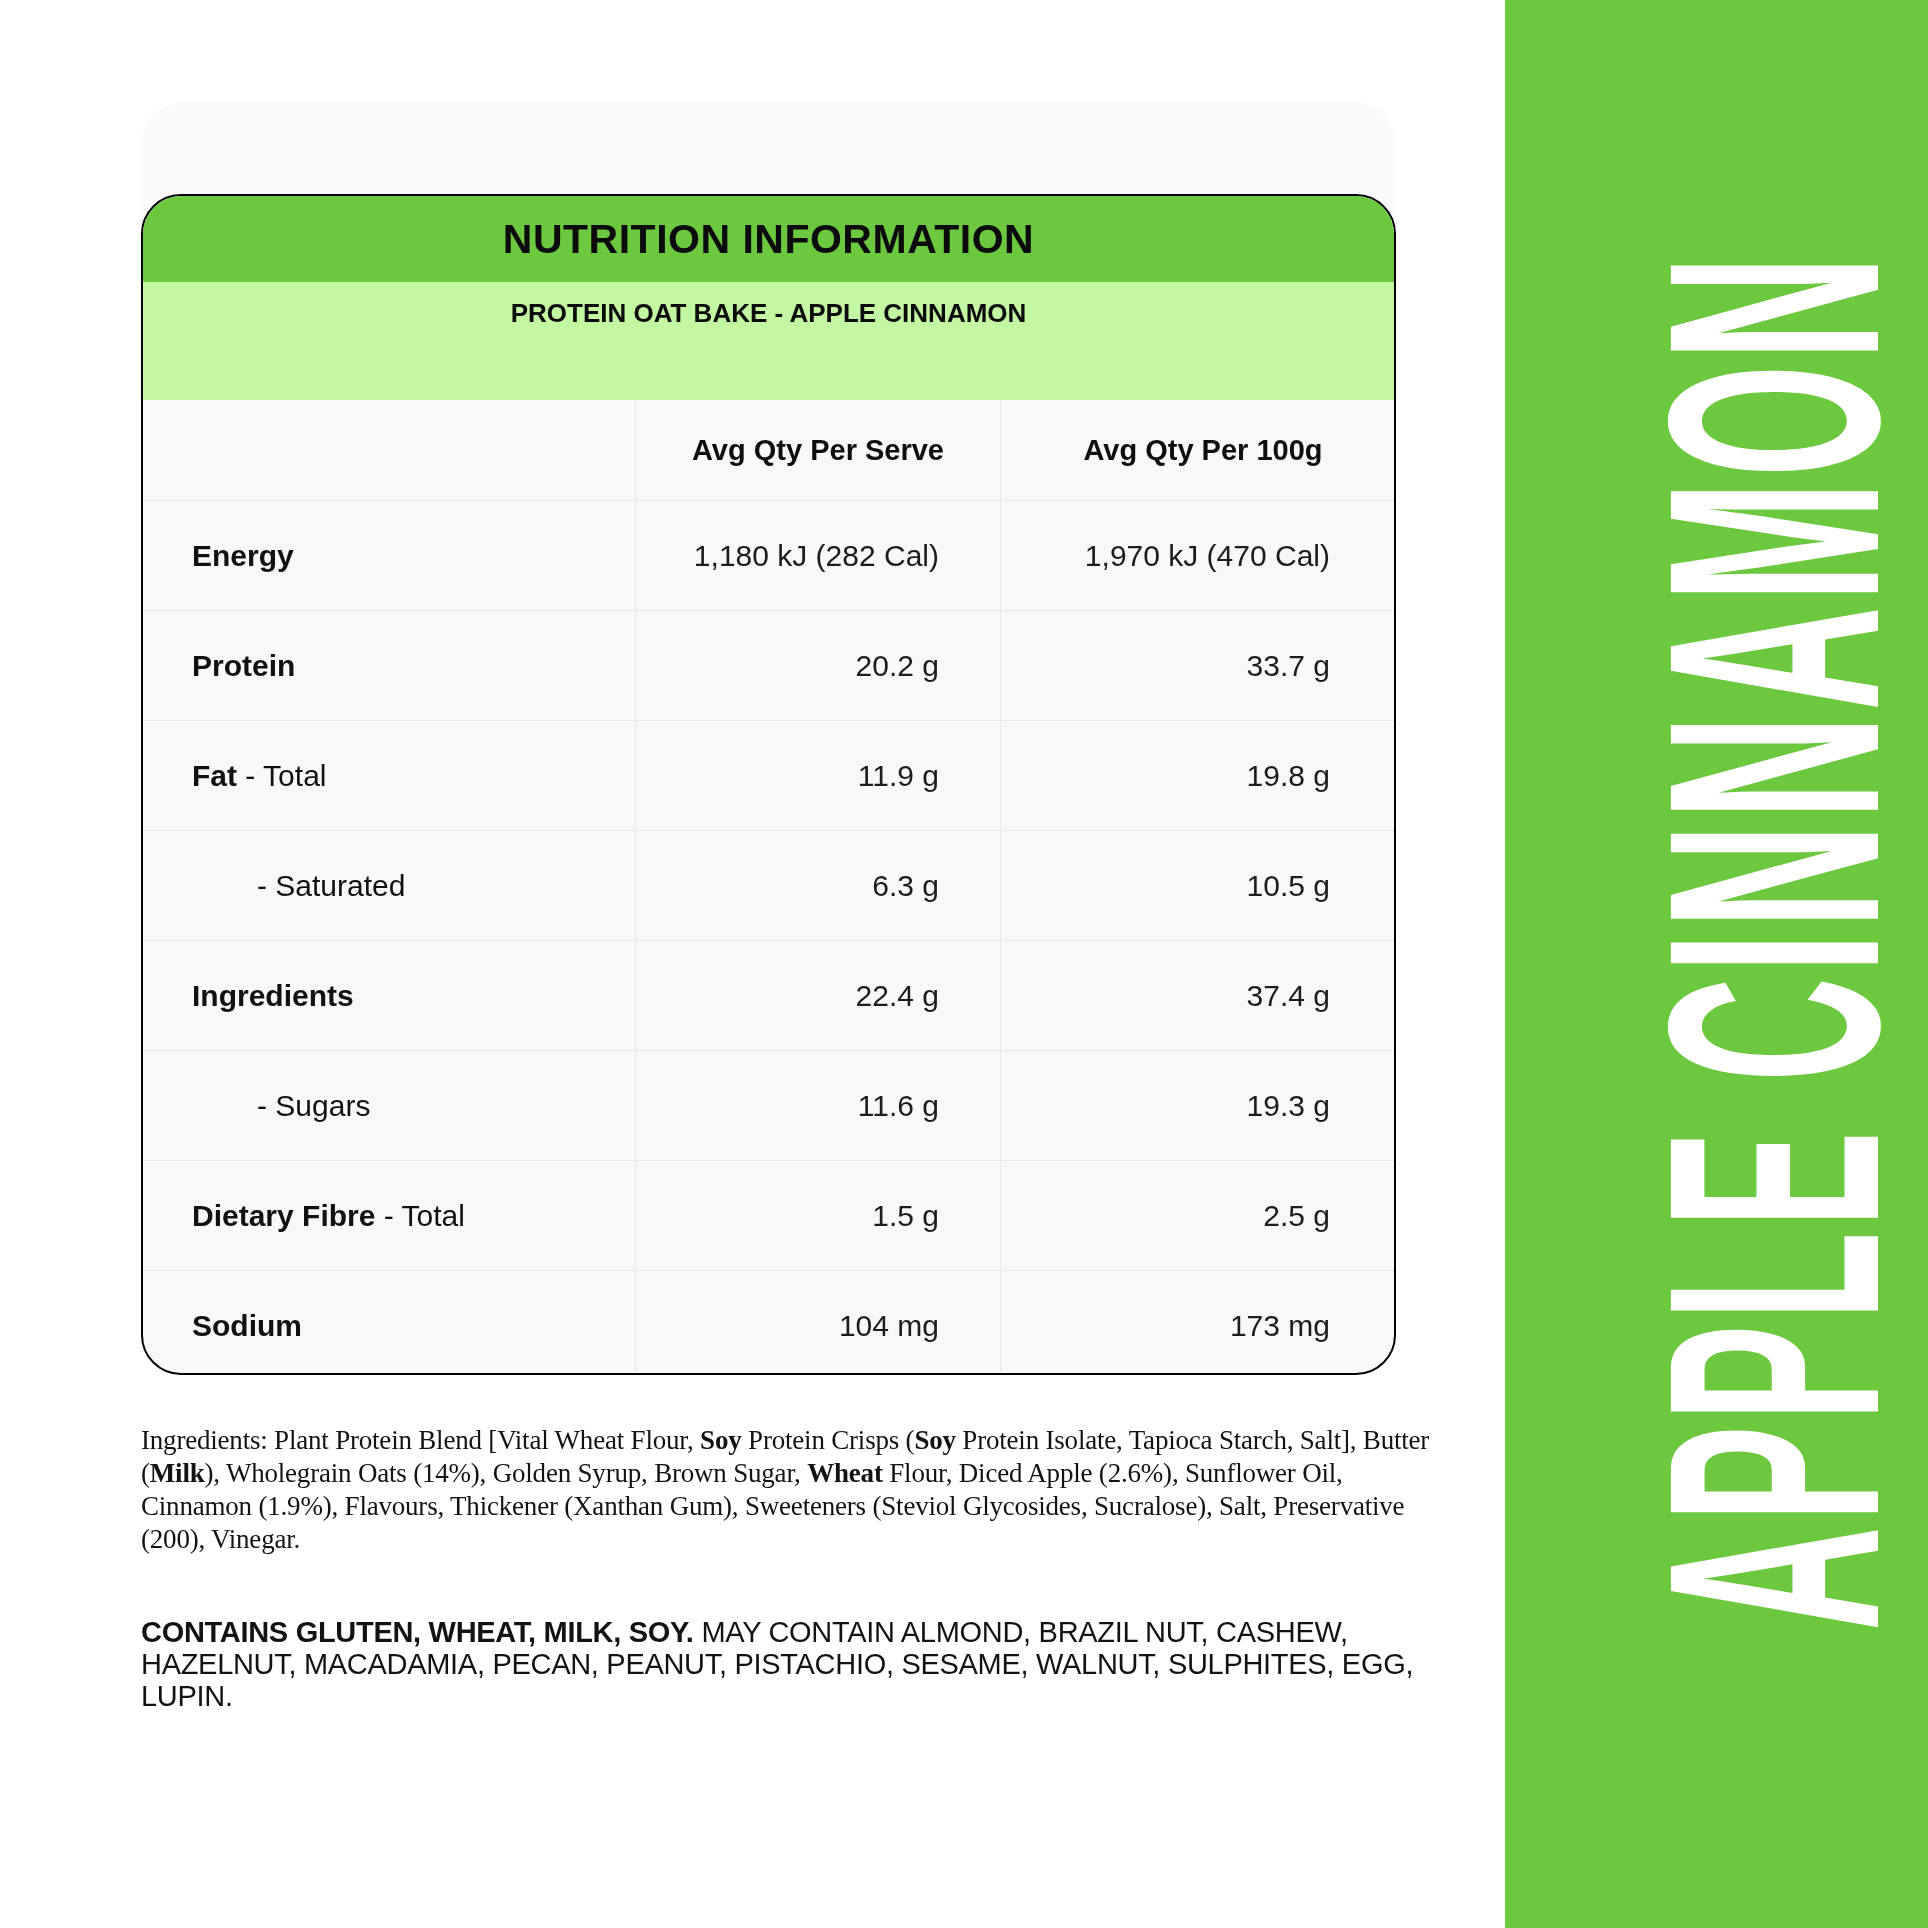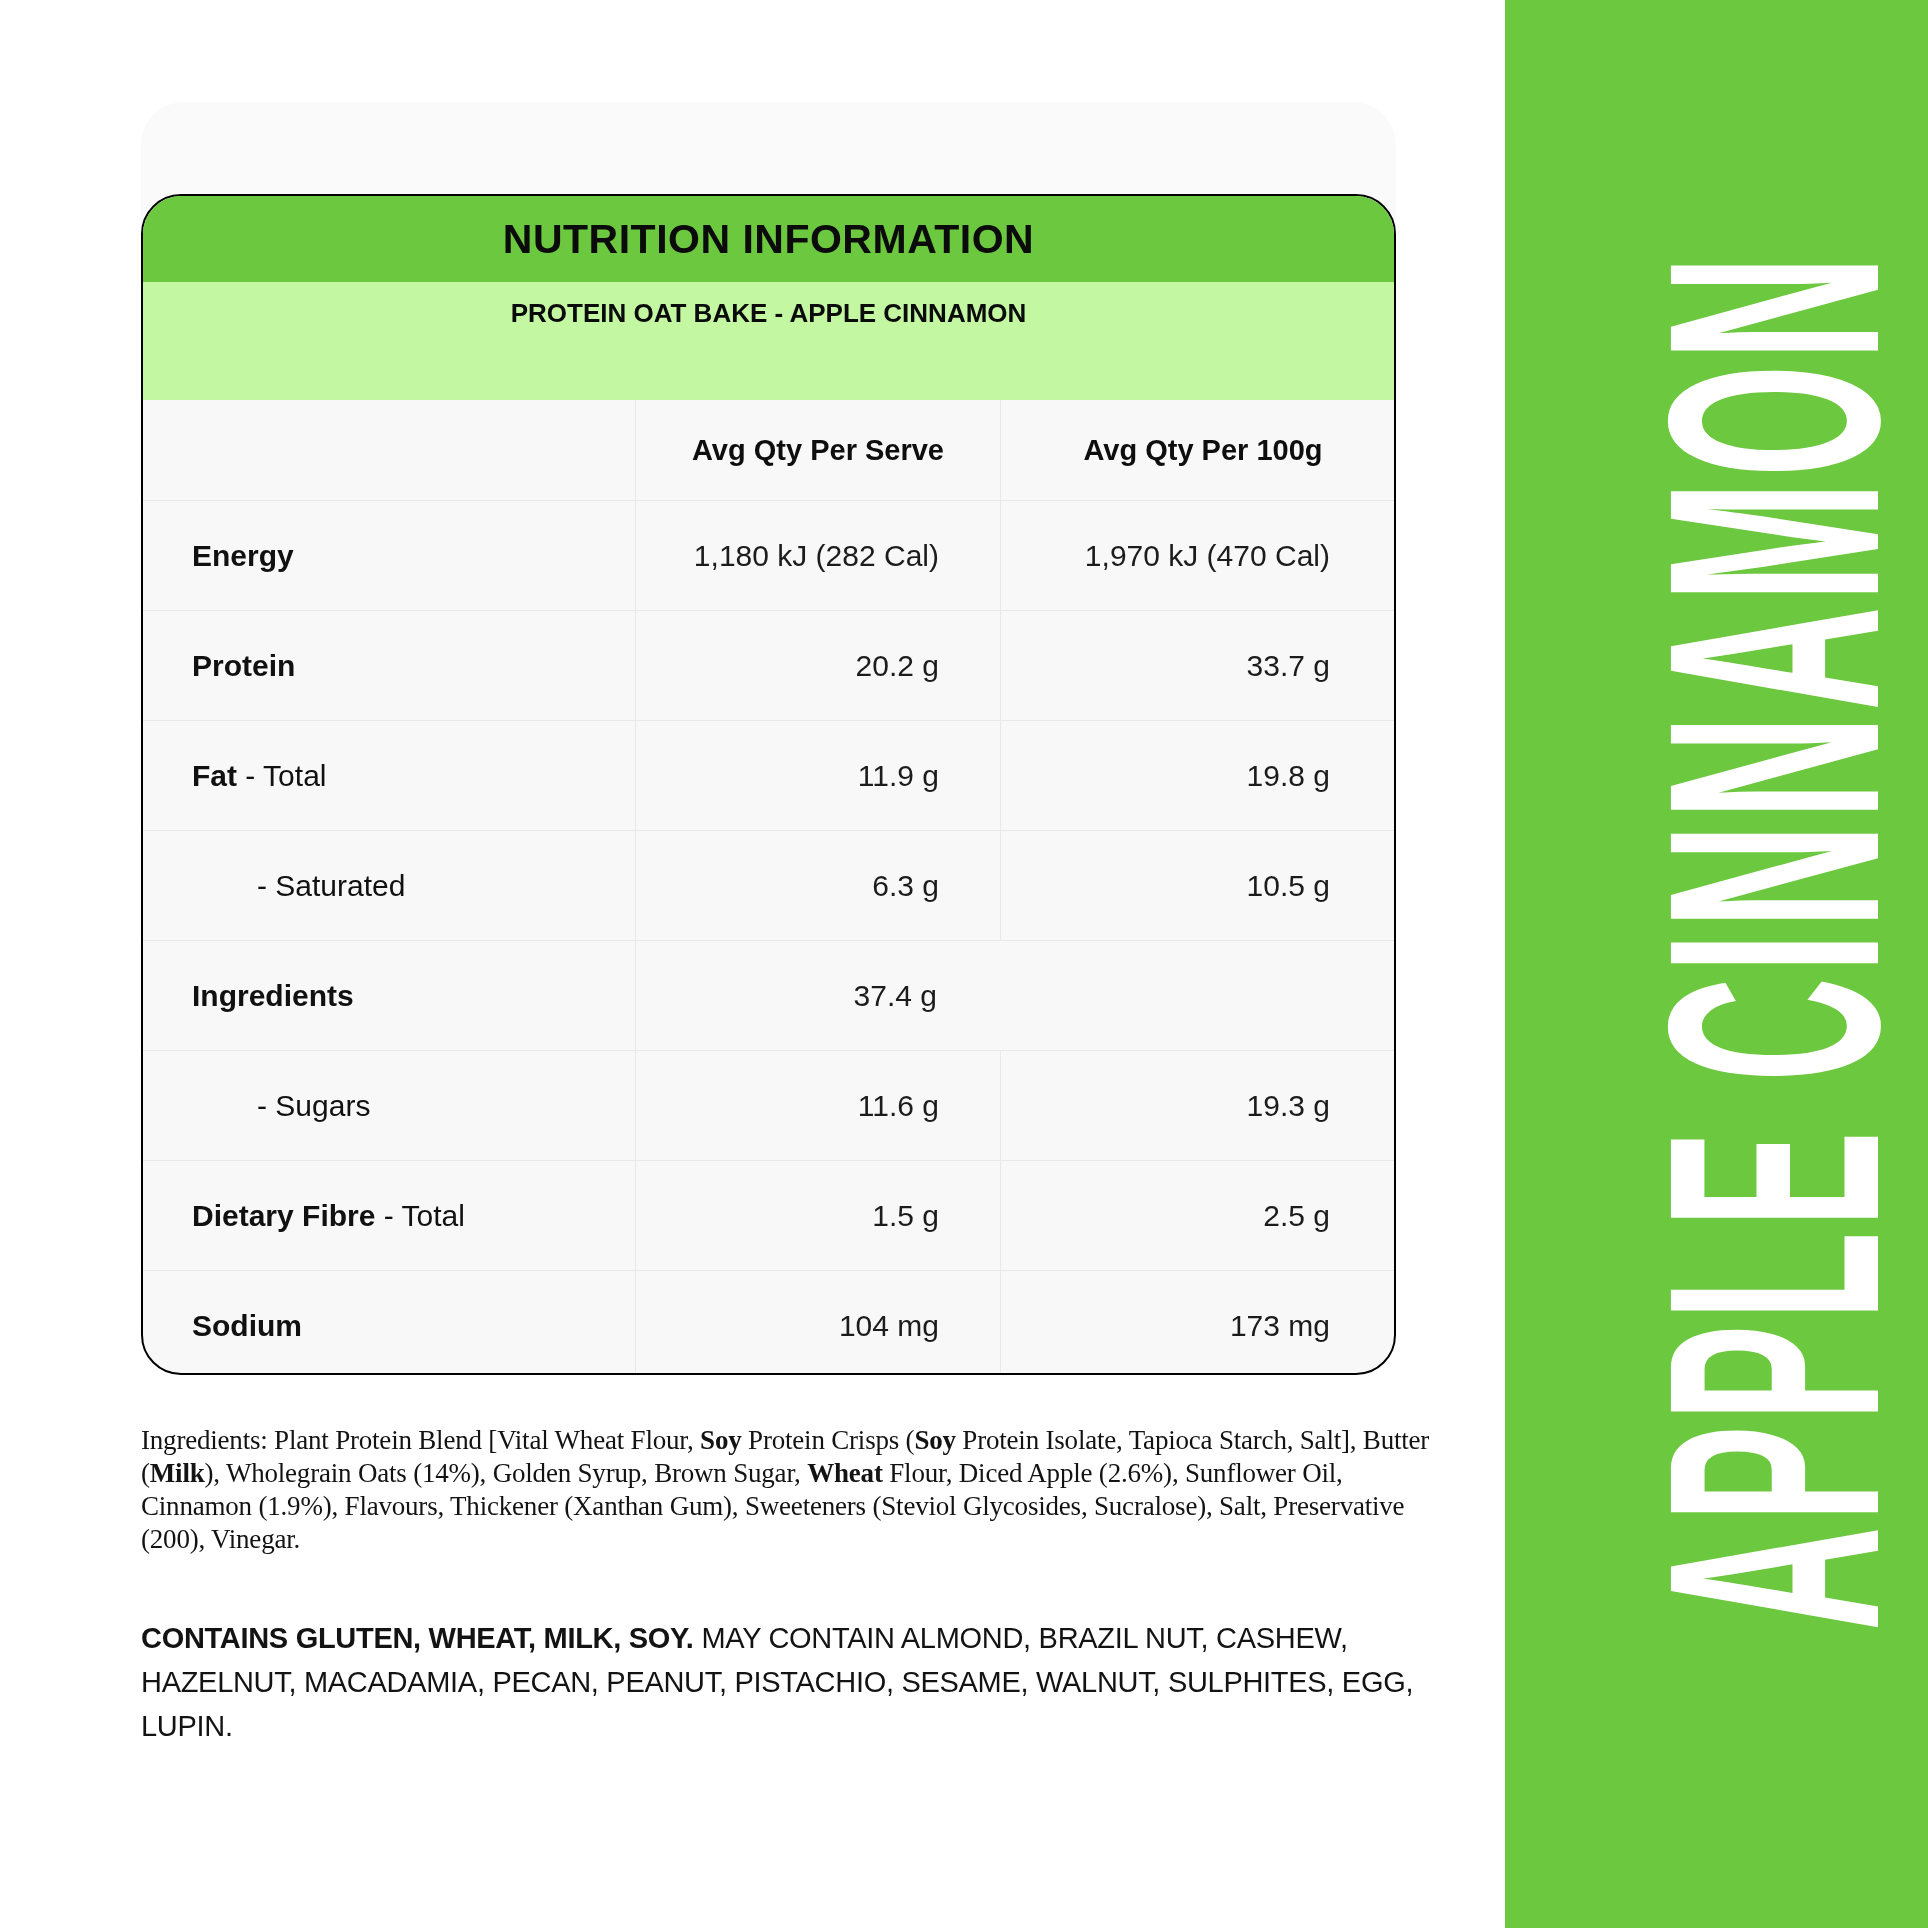--- a/index.html
+++ b/index.html
@@ -61,21 +61,21 @@
 
   .ingredients {
     position:absolute; left:141px; top:1424px; width:1318px;
     margin:0; font-size:27px; line-height:33px; letter-spacing:-0.2px;
     color:#131313; white-space:pre-wrap;font-family:Liberation Serif, serif;
   }
   .ingredients .b { font-weight:bold; }
 
   .allergens {
     position:absolute; left:141px; top:1616px; width:1318px;
-    margin:0; font-size:29px; line-height:44px; letter-spacing:-0.3px;
+    margin:0; font-size:29px; line-height:32px; letter-spacing:-0.3px;
     color:#131313; white-space:pre-wrap;
   }
   .allergens .b { font-weight:bold; }
 
   
   .banner {
     position:absolute; left:1505px; top:0; width:424px; height:1928px;
     background:var(--green,#6CC83E);
   }
   .banner-text {
@@ -142,20 +142,21 @@
         </div>
       <div class="cell c2">6.3 g</div>
       <div class="cell c3">10.5 g</div>
     </div>
 
     <div class="row nrow">
       <div class="cell c1">
           <span class="b">Ingredients</span>
           <span></span>
         </div>
+      <div class="cell c2">22.4 g</div>
       <div class="cell c3">37.4 g</div>
     </div>
 
     <div class="row nrow indent">
       <div class="cell c1">
           <span class="b"></span>
           <span>- Sugars</span>
         </div>
       <div class="cell c2">11.6 g</div>
       <div class="cell c3">19.3 g</div>

